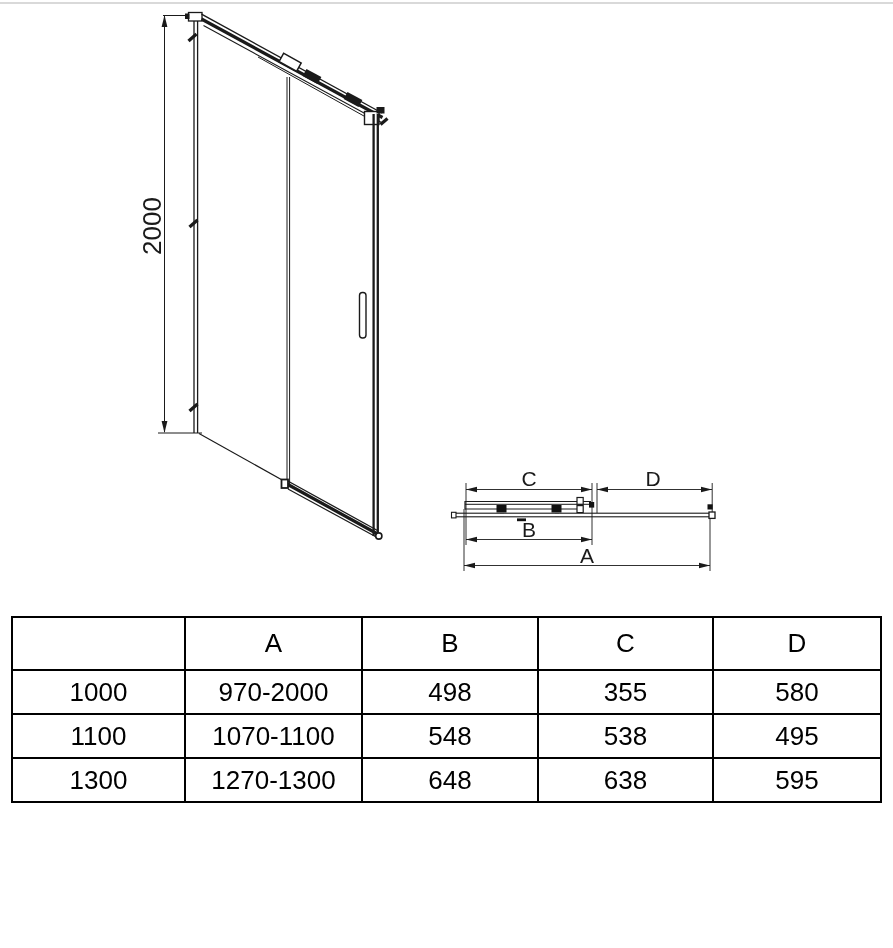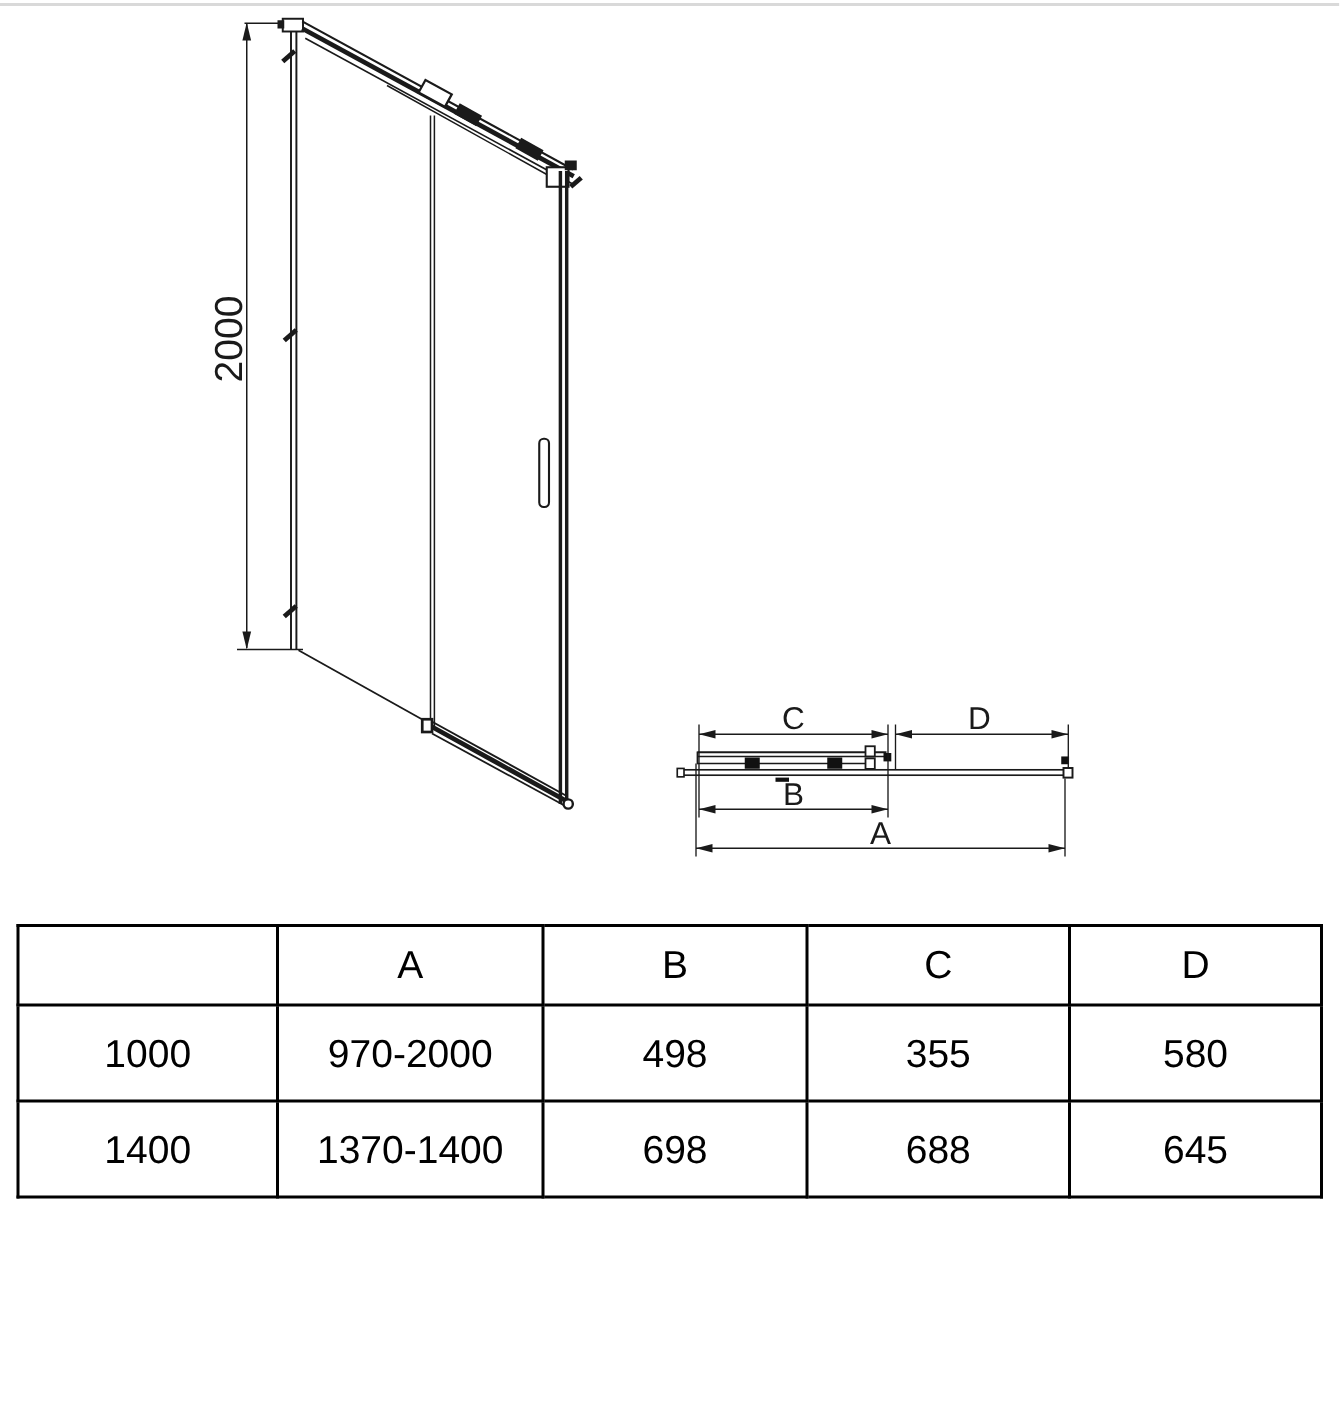--- a/index.html
+++ b/index.html
@@ -8,21 +8,21 @@
   .top-edge{position:absolute;left:0;top:2px;width:893px;height:2px;}
   .drawing-svg{position:absolute;left:0;top:0;}
   svg text{fill:#1a1a1a;}
   .dim-label{font-size:21px;font-family:"Liberation Sans",sans-serif;}
   .dim-label-big{font-size:26px;font-family:"Liberation Sans",sans-serif;}
   .table-wrap{position:absolute;left:11px;top:616px;}
   table.spec{border-collapse:collapse;table-layout:fixed;width:869px;}
   table.spec th,table.spec td{border:2px solid #000;text-align:center;vertical-align:middle;
         font-size:26px;font-weight:400;padding:0;color:#000;}
   table.spec thead tr{height:53px;}
-  table.spec tbody tr{height:64px;}
+  table.spec tbody tr{height:44px;}
 </style>
 </head>
 <body>
 
 <div class="page">
   <div class="top-edge" style="background:#d9d9d9;"></div>
 
   <svg class="drawing-svg" width="893" height="610" viewBox="0 0 893 610" stroke-linecap="butt" fill="none">
 
     <g stroke="#1a1a1a">
@@ -167,22 +167,29 @@
       </thead>
       <tbody>
           <tr>
             <td>1000</td>
             <td>970-2000</td>
             <td>498</td>
             <td>355</td>
             <td>580</td>
           </tr>
           <tr>
-            <td>1400</td>
-            <td>1370-1400</td>
-            <td>698</td>
-            <td>688</td>
-            <td>645</td>
+            <td>1100</td>
+            <td>1070-1100</td>
+            <td>548</td>
+            <td>538</td>
+            <td>495</td>
+          </tr>
+          <tr>
+            <td>1300</td>
+            <td>1270-1300</td>
+            <td>648</td>
+            <td>638</td>
+            <td>595</td>
           </tr>
         </tbody>
     </table>
   </div>
 </div>
 
 </body></html>

